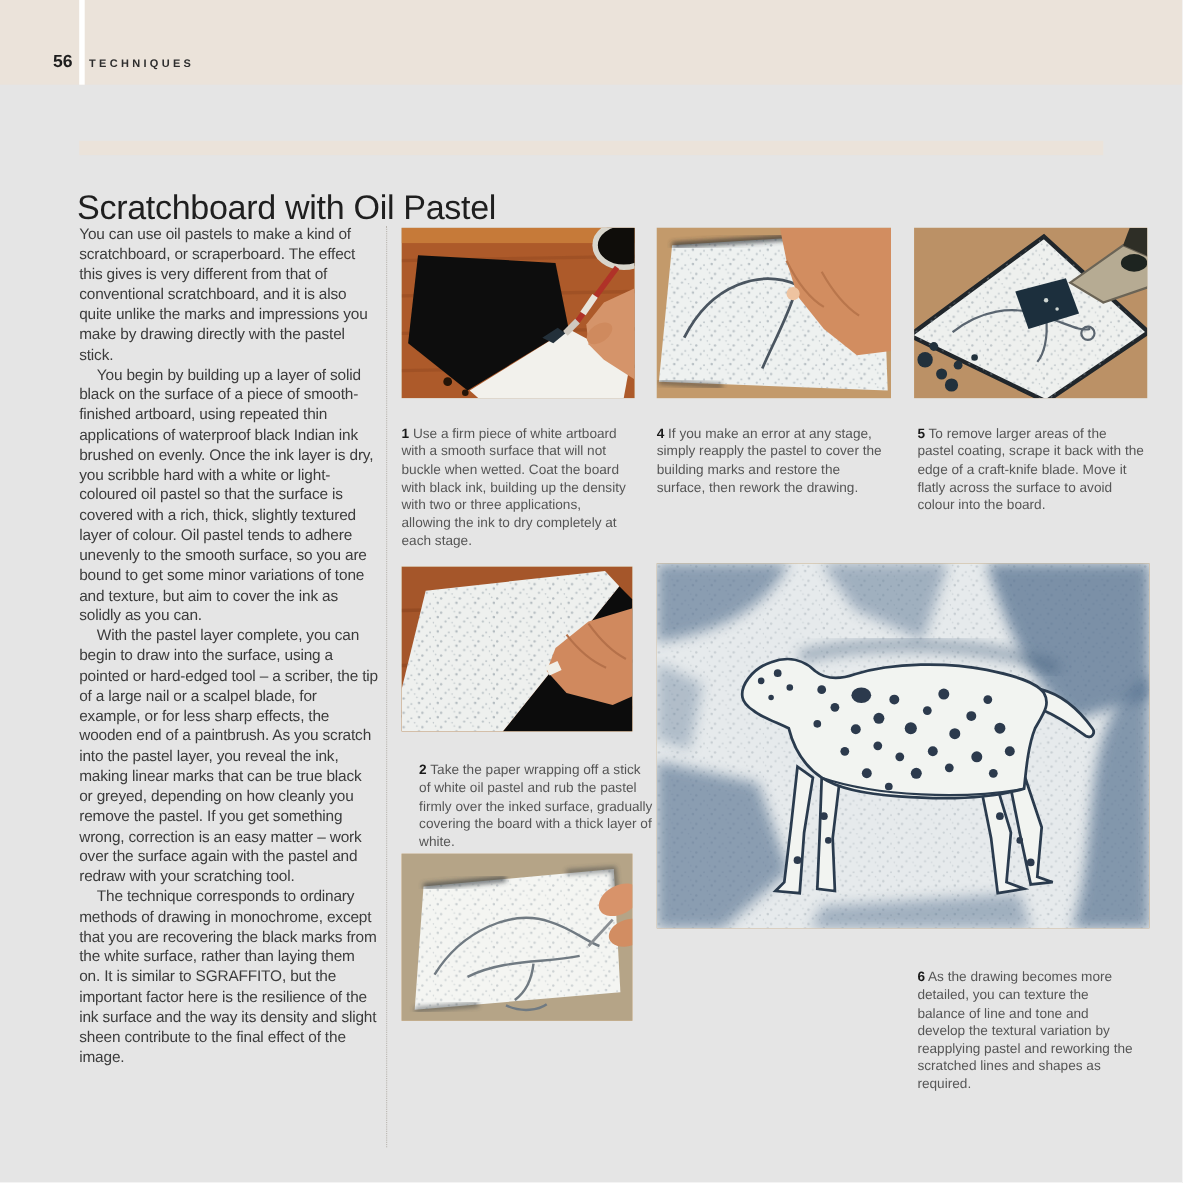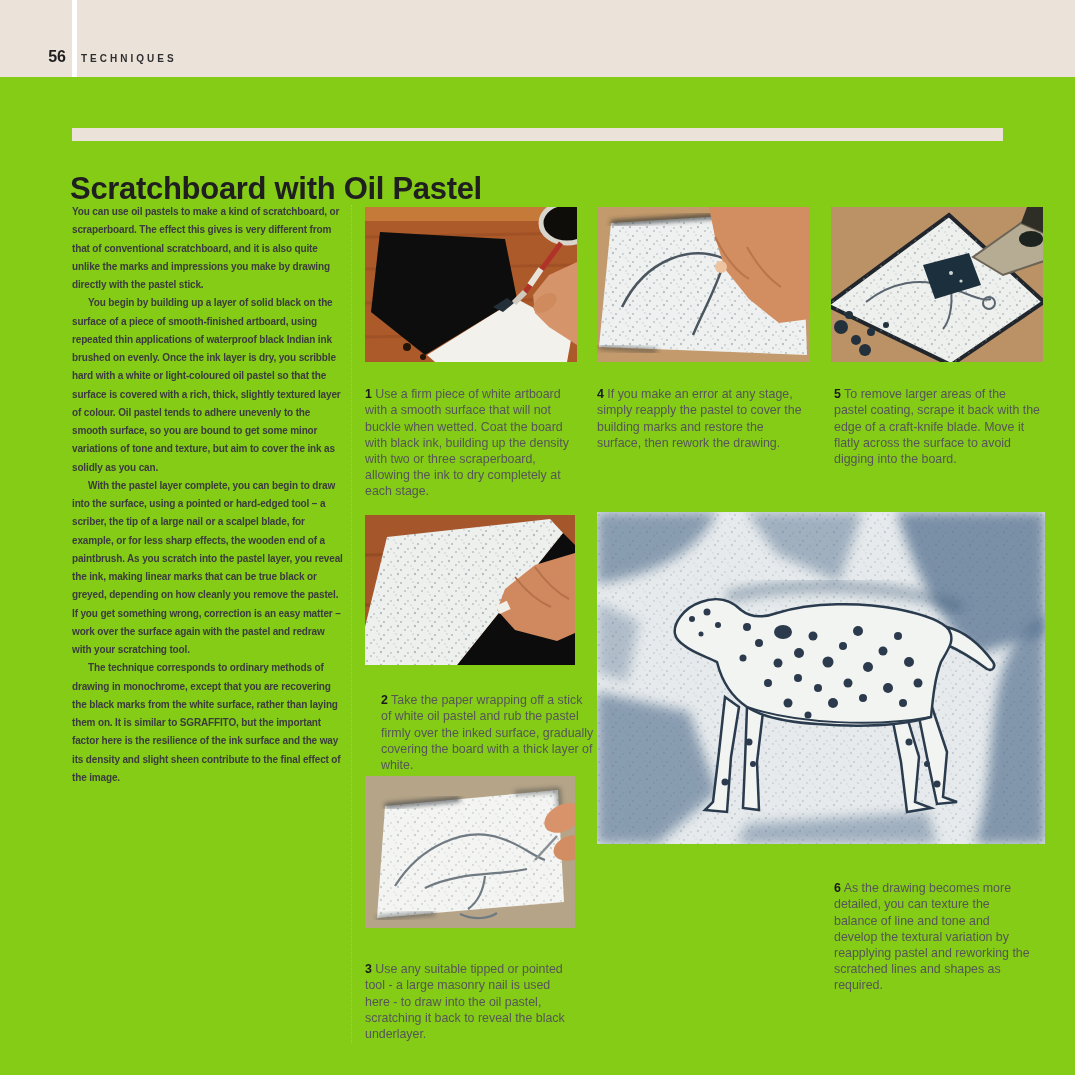--- a/index.html
+++ b/index.html
@@ -1,31 +1,31 @@
 <!DOCTYPE html>
 <html><head>
 <meta charset="utf-8">
 <style>
   html,body{margin:0;padding:0;background:#ffffff;}
-  .page{position:relative;width:1075px;height:1075px;background:#84cc16;overflow:hidden;
+  .page{position:relative;width:1075px;height:1075px;background:#e5e5e5;overflow:hidden;
         font-family:"Liberation Sans",sans-serif;}
   
   .band{position:absolute;left:0;top:0;width:1075px;height:77px;background:#ebe3da;}
   .band-gap{position:absolute;left:72px;top:0;width:5px;height:77px;background:#ffffff;}
   .pagenum{position:absolute;left:40px;top:48px;width:26px;text-align:right;
            font-size:16px;font-weight:bold;color:#1e1e1e;}
   .section{position:absolute;left:81px;top:53px;font-size:10px;letter-spacing:3px;
            color:#2e2e2e;font-weight:bold;}
   
   .title-bar{position:absolute;left:72px;top:128px;width:931px;height:13px;background:#ebe3da;}
-  .title{position:absolute;left:70px;top:150px;font-size:31px;font-weight:700;
+  .title{position:absolute;left:70px;top:150px;font-size:31px;font-weight:400;
          color:#1f1f1f;letter-spacing:-0.3px;}
   
   .body-col{position:absolute;left:72px;top:203px;width:272px;
-            font-size:10px;line-height:18.25px;color:#3c3c3c;letter-spacing:-0.15px;font-weight:bold;}
+            font-size:14px;line-height:18.25px;color:#3c3c3c;letter-spacing:-0.15px;}
   .body-col p{margin:0;}
   .body-col p + p{text-indent:16px;}
   
   .col-rule{position:absolute;left:351px;top:205px;height:838px;width:0;
             border-left:1px dotted #b8b4ae;}
   
   figure{position:absolute;margin:0;overflow:hidden;background:#c8a87e;}
   figure svg{display:block;}
   .fig1{left:365px;top:207px;width:212px;height:155px;}
   .fig4{left:597px;top:207px;width:213px;height:155px;}
@@ -256,20 +256,19 @@
         <circle cx="152" cy="230" r="3.5"></circle>
           <circle cx="156" cy="252" r="3"></circle>
           <circle cx="128" cy="270" r="3.5"></circle>
         <circle cx="312" cy="230" r="3.5"></circle>
           <circle cx="330" cy="252" r="3"></circle>
           <circle cx="340" cy="272" r="3.5"></circle>
       </g>
     </svg>
   </figure>
 
-  <p class="caption cap1"><b>1</b><span> Use a firm piece of white artboard with a smooth surface that will not buckle when wetted. Coat the board with black ink, building up the density with two or three scraperboard, allowing the ink to dry completely at each stage.</span></p>
+  <p class="caption cap1"><b>1</b><span> Use a firm piece of white artboard with a smooth surface that will not buckle when wetted. Coat the board with black ink, building up the density with two or three applications, allowing the ink to dry completely at each stage.</span></p>
   <p class="caption cap2"><b>2</b><span> Take the paper wrapping off a stick of white oil pastel and rub the pastel firmly over the inked surface, gradually covering the board with a thick layer of white.</span></p>
-  <p class="caption cap3"><b>3</b><span> Use any suitable tipped or pointed tool - a large masonry nail is used here - to draw into the oil pastel, scratching it back to reveal the black underlayer.</span></p>
   <p class="caption cap4"><b>4</b><span> If you make an error at any stage, simply reapply the pastel to cover the building marks and restore the surface, then rework the drawing.</span></p>
-  <p class="caption cap5"><b>5</b><span> To remove larger areas of the pastel coating, scrape it back with the edge of a craft-knife blade. Move it flatly across the surface to avoid digging into the board.</span></p>
+  <p class="caption cap5"><b>5</b><span> To remove larger areas of the pastel coating, scrape it back with the edge of a craft-knife blade. Move it flatly across the surface to avoid colour into the board.</span></p>
   <p class="caption cap6"><b>6</b><span> As the drawing becomes more detailed, you can texture the balance of line and tone and develop the textural variation by reapplying pastel and reworking the scratched lines and shapes as required.</span></p>
 
 </div>
 
 </body></html>

